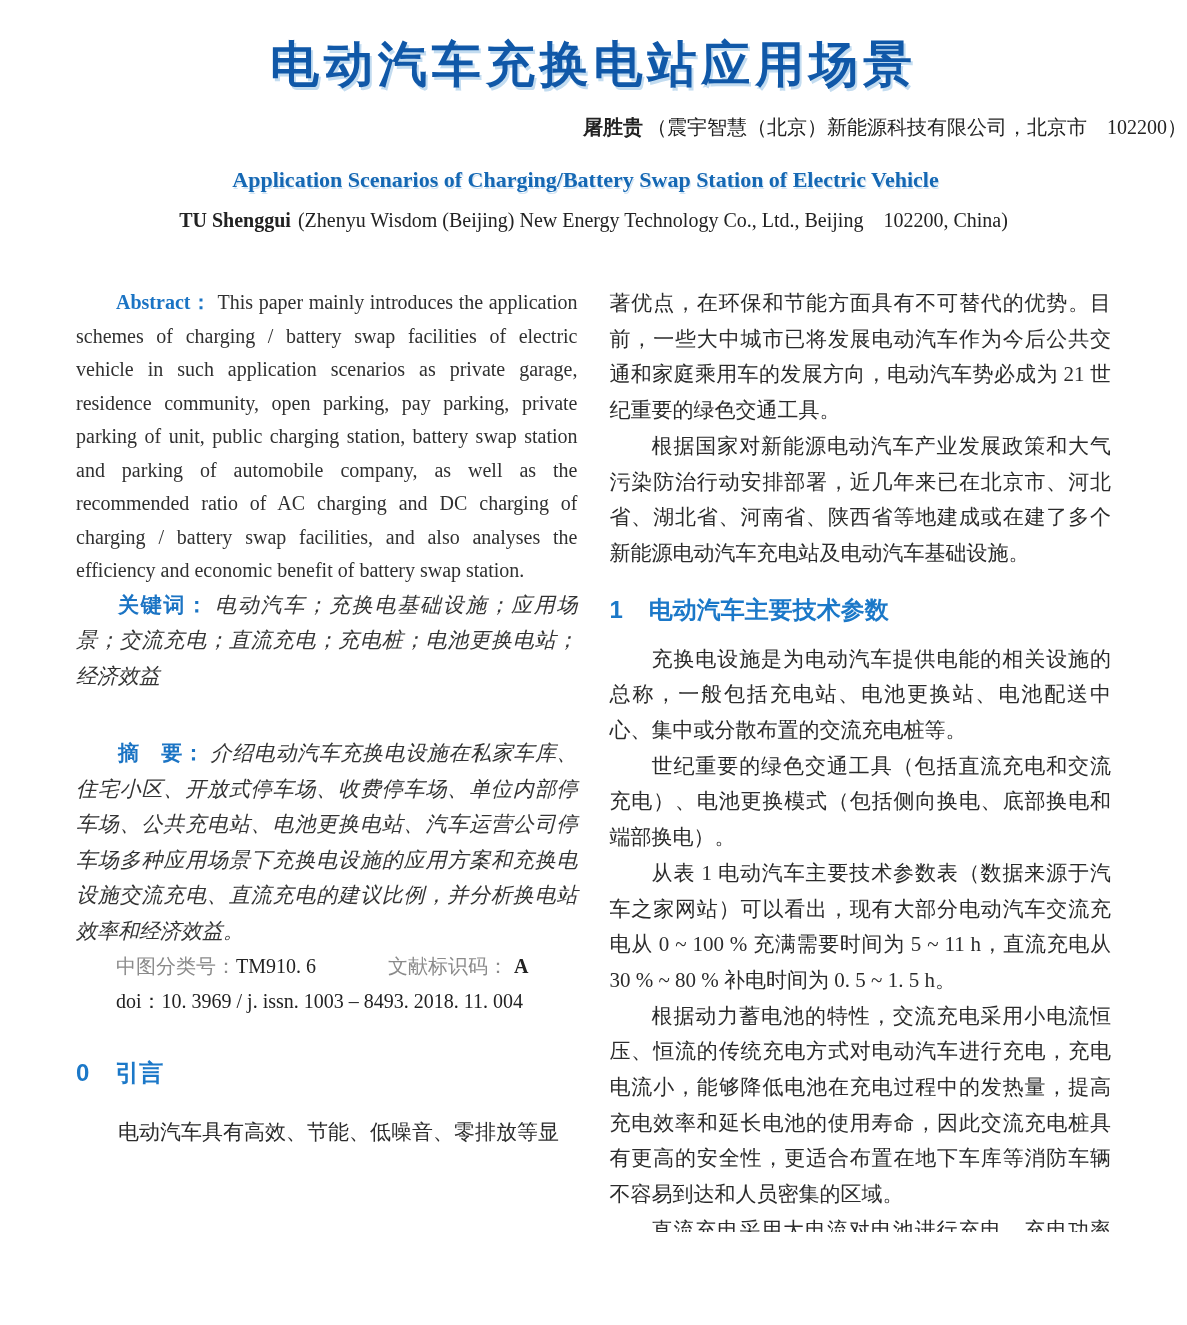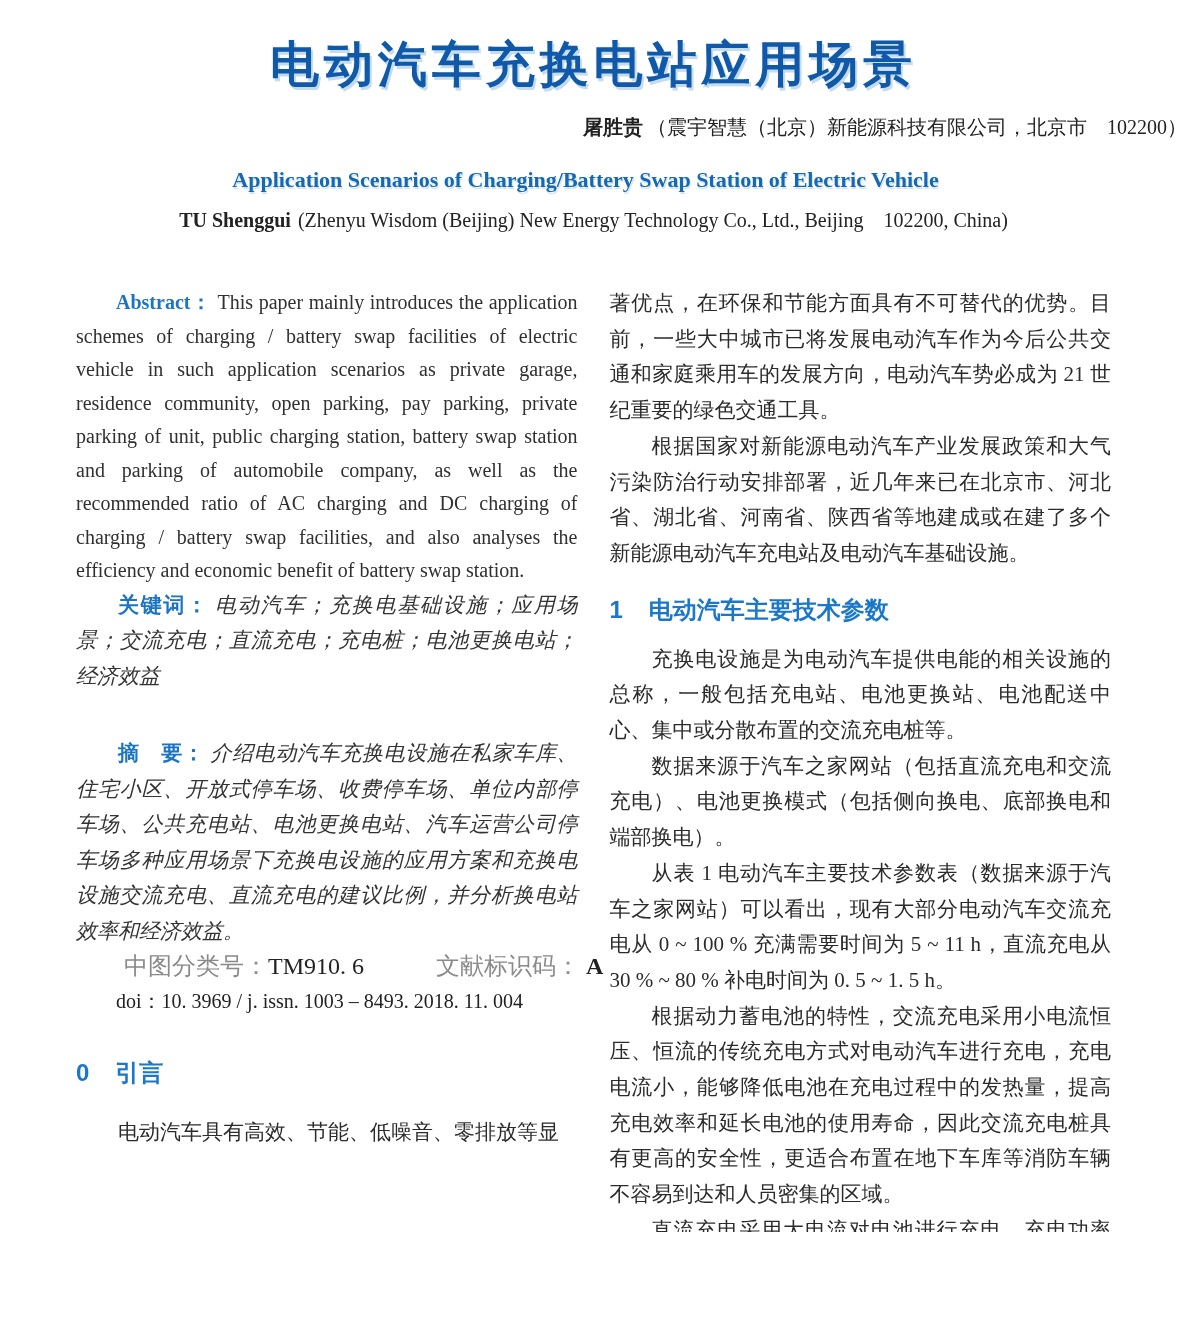--- a/index.html
+++ b/index.html
@@ -39,21 +39,21 @@
   .en{font-size:20px;line-height:33.5px;text-align:justify;color:#303030;}
   .cn{font-size:21px;line-height:35.7px;text-align:justify;color:#2b2b2b;}
   .cn-kai{
     font-size:21px;line-height:35.5px;text-align:justify;color:#333;
     font-style:italic;
   }
   .indent{text-indent:2em;}
   .label{color:var(--label-blue);font-weight:bold;margin-right:6px;}
   .label-gray{color:var(--label-gray);font-weight:normal;}
   .gap-top{margin-top:42px;}
-  .clc-line{font-size:24px;line-height:35px;text-indent:2em;white-space:nowrap;}
+  .clc-line{font-size:20px;line-height:35px;text-indent:2em;white-space:nowrap;}
   .clc-line .value{color:#222;}
   .doc-code{margin-left:72px;}
   .doc-code-value{font-weight:bold;margin-left:6px;}
   .doi-line{font-size:20px;line-height:35px;text-indent:2em;color:#222;}
   .section-heading{
     font-family:"Liberation Sans","DejaVu Sans",sans-serif;
     color:var(--heading-blue);font-weight:bold;font-size:24px;
     margin:38px 0 0 0;line-height:32px;
   }
   .section-heading .sec-num{margin-right:26px;}
@@ -91,20 +91,20 @@
       <p class="cn indent first-body">电动汽车具有高效、节能、低噪音、零排放等显</p>
     </div>
 
     <div class="col right">
       <p class="cn">著优点，在环保和节能方面具有不可替代的优势。目前，一些大中城市已将发展电动汽车作为今后公共交通和家庭乘用车的发展方向，电动汽车势必成为 21 世纪重要的绿色交通工具。</p>
       <p class="cn indent">根据国家对新能源电动汽车产业发展政策和大气污染防治行动安排部署，近几年来已在北京市、河北省、湖北省、河南省、陕西省等地建成或在建了多个新能源电动汽车充电站及电动汽车基础设施。</p>
 
       <h3 class="section-heading"><span class="sec-num">1</span><span>电动汽车主要技术参数</span></h3>
 
       <p class="cn indent">充换电设施是为电动汽车提供电能的相关设施的总称，一般包括充电站、电池更换站、电池配送中心、集中或分散布置的交流充电桩等。</p>
-      <p class="cn indent">数据来源于汽车之家网站（包括直流充电和交流充电）、电池更换模式（包括侧向换电、底部换电和端部换电）。</p>
+      <p class="cn indent">世纪重要的绿色交通工具（包括直流充电和交流充电）、电池更换模式（包括侧向换电、底部换电和端部换电）。</p>
       <p class="cn indent">从表 1 电动汽车主要技术参数表（数据来源于汽车之家网站）可以看出，现有大部分电动汽车交流充电从 0 ~ 100 % 充满需要时间为 5 ~ 11 h，直流充电从 30 % ~ 80 % 补电时间为 0. 5 ~ 1. 5 h。</p>
       <p class="cn indent">根据动力蓄电池的特性，交流充电采用小电流恒压、恒流的传统充电方式对电动汽车进行充电，充电电流小，能够降低电池在充电过程中的发热量，提高充电效率和延长电池的使用寿命，因此交流充电桩具有更高的安全性，更适合布置在地下车库等消防车辆不容易到达和人员密集的区域。</p>
       <p class="cn indent">直流充电采用大电流对电池进行充电，充电功率大，能够在短时间内给电动汽车进行补电，对于动力蓄电池只是一个补电的过程。但快速充电电流大会缩</p>
     </div>
 
   </div>
 </div>
 
 </body></html>

